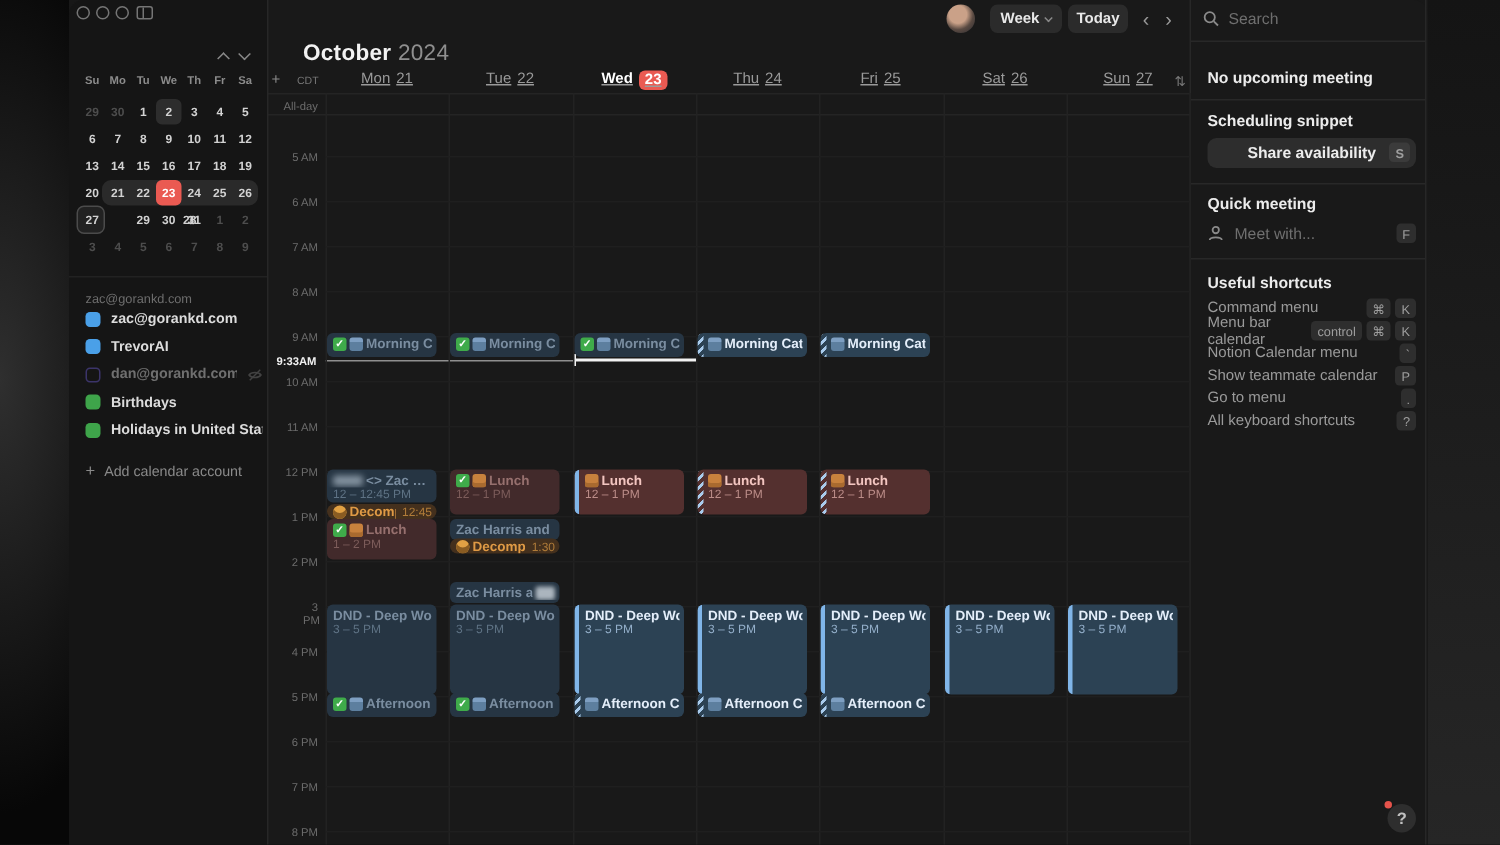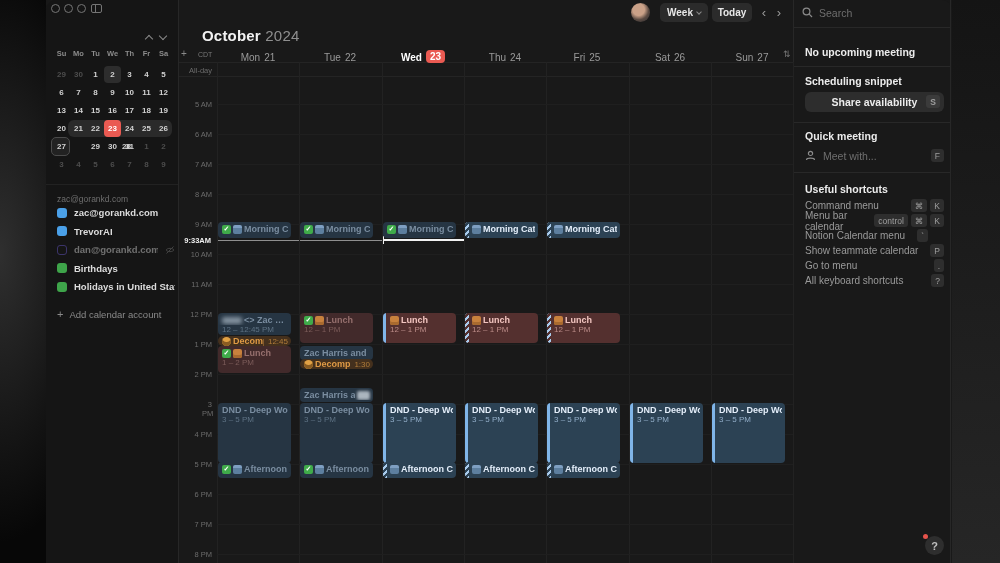--- a/index.html
+++ b/index.html
@@ -36,21 +36,21 @@
 .acct.muted{opacity:.45;}
 .add-acct{font-size:9.5px;color:#8a8a8a;display:flex;gap:6px;align-items:center;}
 
 .title{font-size:15px;font-weight:bold;color:#f2f2f2;letter-spacing:.2px;}
 .title .yr{color:#8f8f8f;font-weight:normal;}
 .btn{background:#2b2b2b;border-radius:5px;color:#e8e8e8;font-size:10px;font-weight:bold;display:flex;align-items:center;justify-content:center;gap:4px;cursor:pointer;}
 .navarr{color:#9a9a9a;font-size:13px;display:flex;align-items:center;justify-content:center;cursor:pointer;}
 .avatar{width:19px;height:19px;border-radius:50%;background:radial-gradient(circle at 40% 35%,#caa188 0 35%,#5a4a42 60%,#2c2c30 95%);}
 .search-ph{font-size:10.5px;color:#6f6f6f;}
 
-.dh{font-size:10px;color:#9a9a9a;display:flex;align-items:flex-end;justify-content:center;gap:4px;}
+.dh{font-size:10px;color:#9a9a9a;display:flex;align-items:flex-start;justify-content:center;gap:4px;text-decoration:underline;}
 .dh .nm{}
 .dh.today .nm{color:#fff;font-weight:bold;}
 .dh-badge{background:#ea5a52;color:#fff;font-weight:bold;border-radius:4px;padding:1px 4px;font-size:10px;}
 .gut{font-size:7.5px;color:#6c6c6c;text-align:right;width:32px;}
 .now-label{font-size:7.5px;color:#f0f0f0;font-weight:bold;text-align:right;width:35px;}
 .now-line-past{height:1px;background:#8f8f8f;}
 .now-line{height:2px;background:#f2f2f2;}
 .now-tick{width:2px;height:8px;background:#f2f2f2;}
 
 .ev{position:absolute;border-radius:4px;overflow:hidden;cursor:pointer;}
@@ -537,21 +537,21 @@
       </span>
     </div>
     <div class="abs sc-row" style="left:805px;top:213px;width:139px;">
       <span>Menu bar calendar</span>
       <span class="sc-keys">
         <span class="kbd">control</span>
         <span class="kbd">⌘</span>
         <span class="kbd">K</span>
       </span>
     </div>
-    <div class="abs sc-row" style="left:805px;top:228px;width:123px;">
+    <div class="abs sc-row" style="left:805px;top:228px;width:139px;">
       <span>Notion Calendar menu</span>
       <span class="sc-keys">
         <span class="kbd">`</span>
       </span>
     </div>
     <div class="abs sc-row" style="left:805px;top:243px;width:139px;">
       <span>Show teammate calendar</span>
       <span class="sc-keys">
         <span class="kbd">P</span>
       </span>

